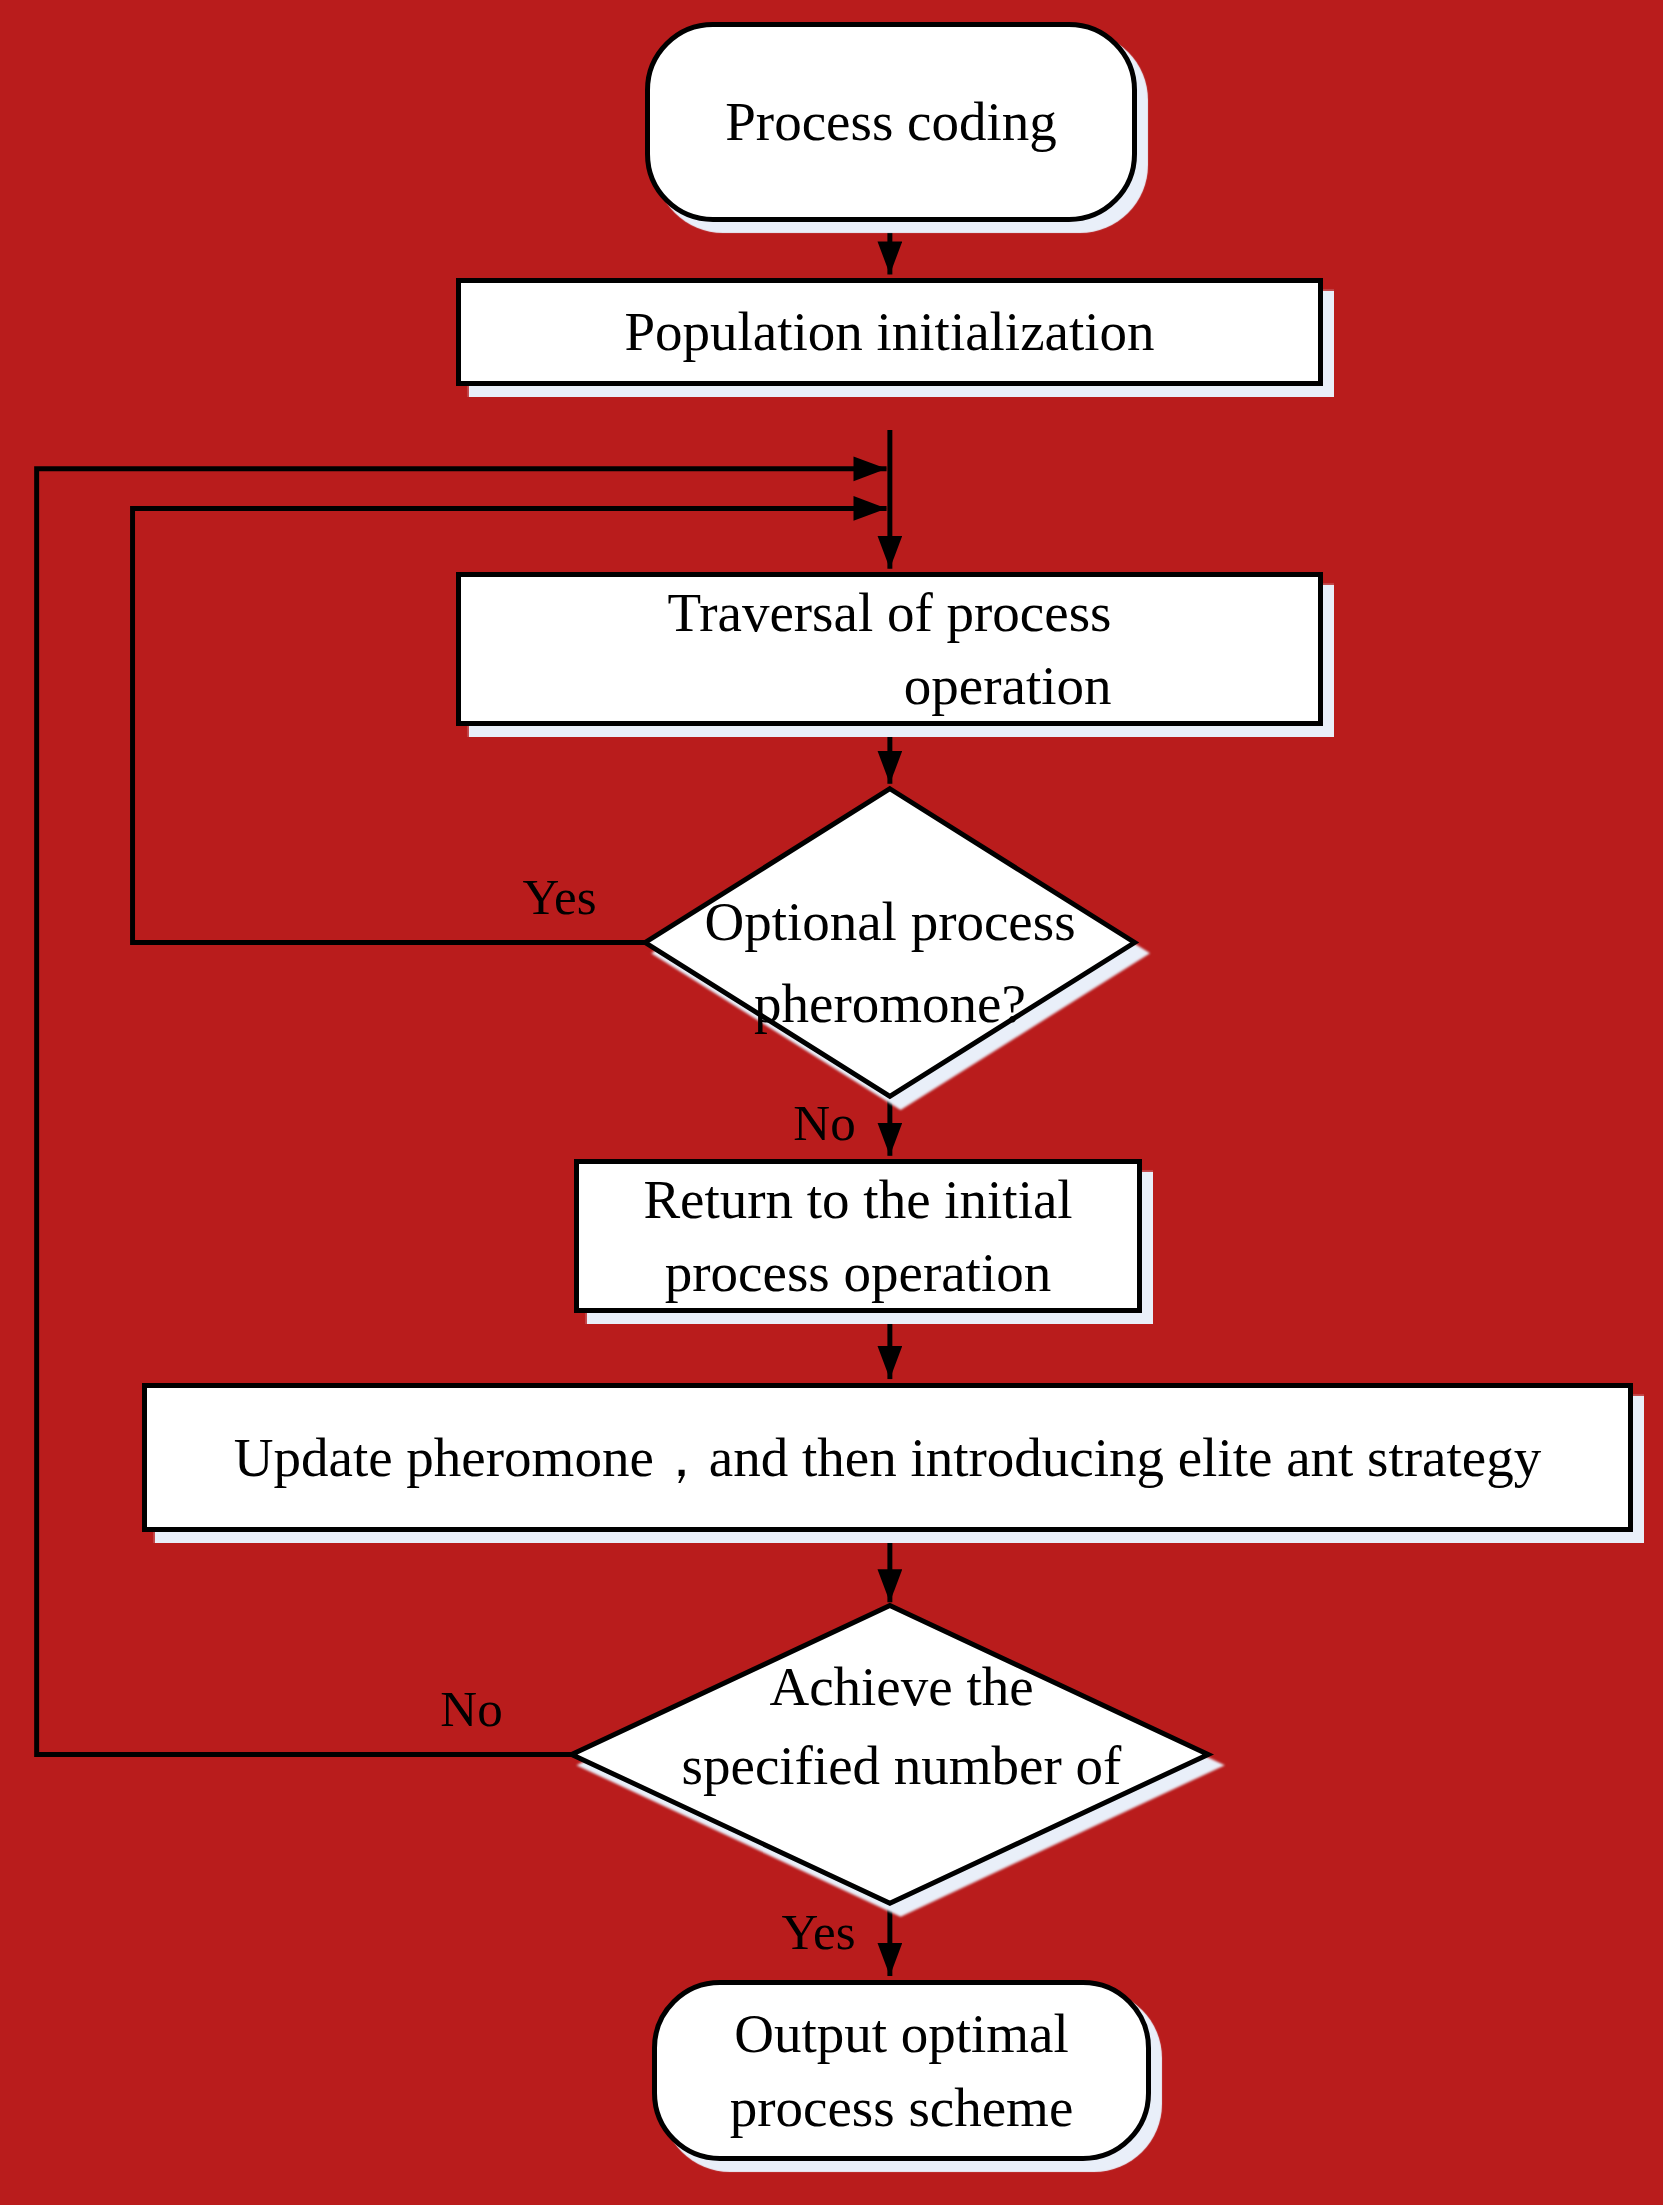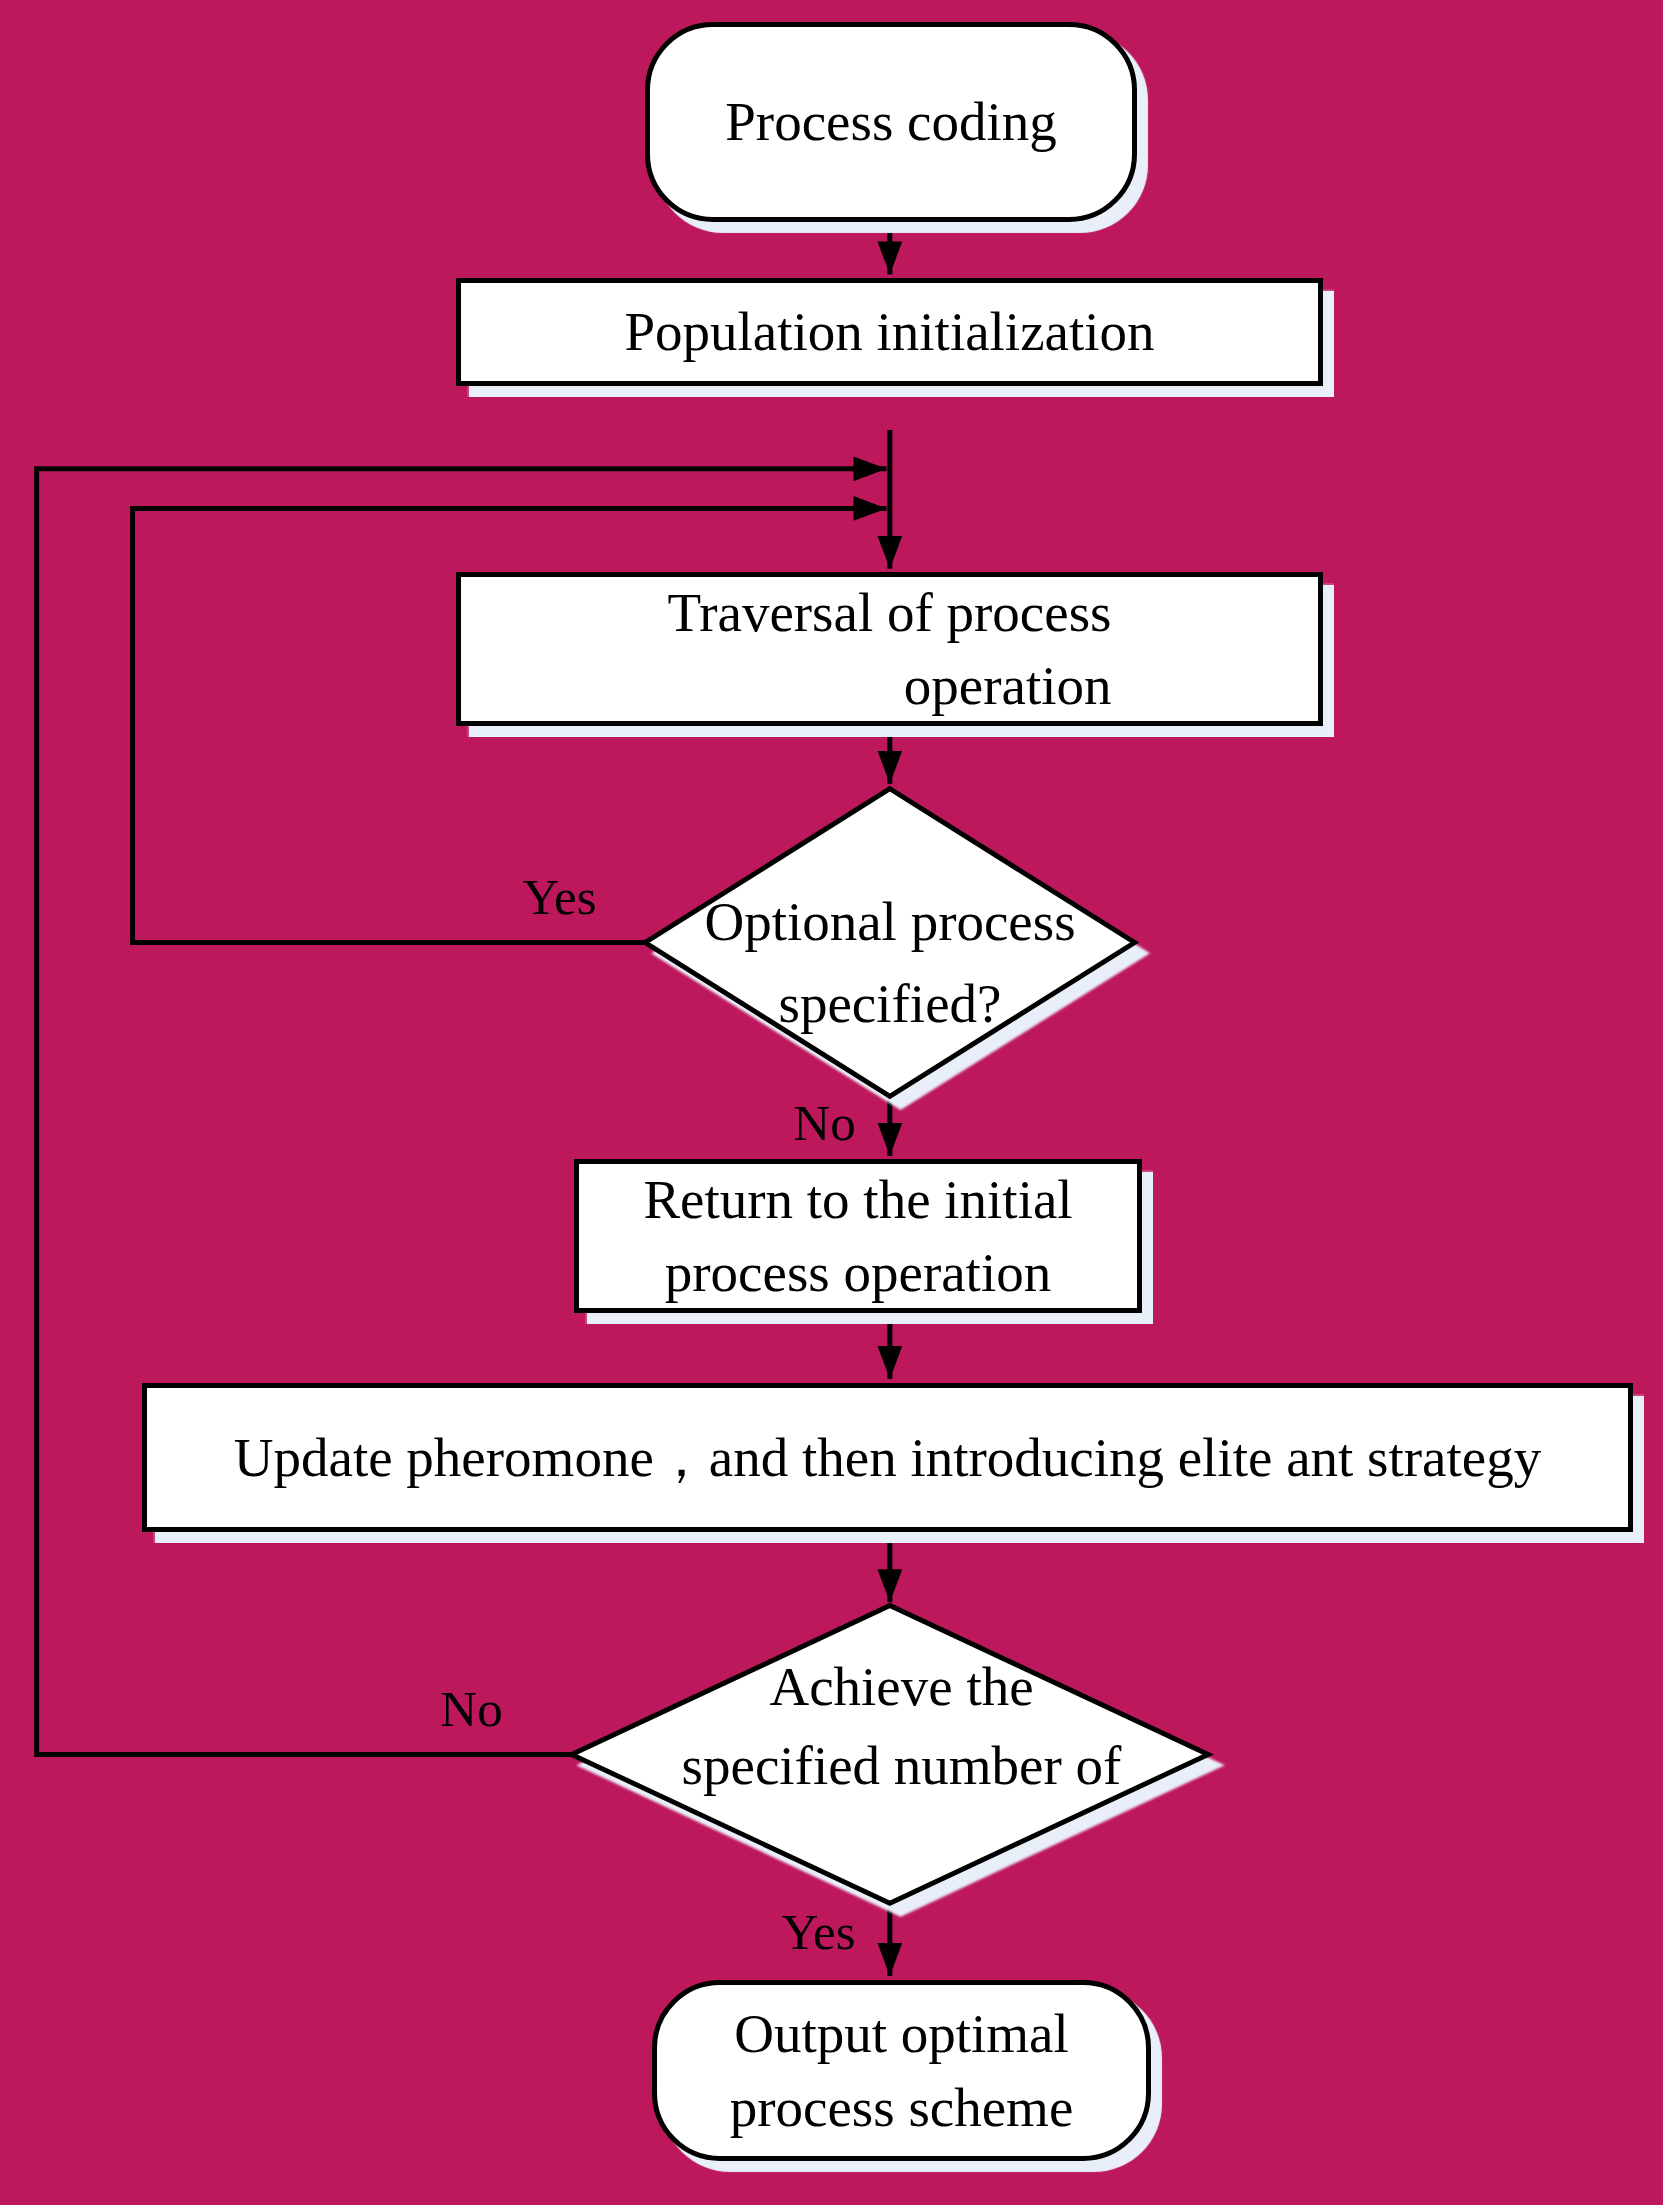--- a/index.html
+++ b/index.html
@@ -1,17 +1,17 @@
 <!DOCTYPE html>
 <html style="font-size:13.2px"><head>
 <meta charset="utf-8">
 <style>
   html,body{margin:0;padding:0;background:#ffffff;}
   .canvas{
-    position:relative;width:1664px;height:2205px;background:#be185d;
+    position:relative;width:1664px;height:2205px;background:#b91c1c;
     font-family:"Liberation Serif","DejaVu Serif",serif;color:#000;overflow:hidden;
   }
   svg.wires{position:absolute;left:0;top:0;width:1664px;height:2205px;}
   .diamond{filter:drop-shadow(13px 13px 1px #e9eff9);}
   .node{
     position:absolute;box-sizing:border-box;background:#ffffff;border:5.8px solid #000;
     display:flex;align-items:center;justify-content:center;text-align:center;
     font-size:55px;line-height:1.33;box-shadow:10.7px 10.7px 0.8px #e9eff9;
   }
   .rounded{border-radius:68px;}
@@ -69,21 +69,21 @@
 
   <div class="node" id="n-trav">
     <div>
       <div>Traversal of process</div>
       <div>operation</div>
     </div>
   </div>
 
   <div class="dtext" id="t-d1">
     <div>Optional process</div>
-    <div>specified?</div>
+    <div>pheromone?</div>
   </div>
 
   <div class="blabel" id="l-yes1">Yes</div>
   <div class="blabel" id="l-no1">No</div>
 
   <div class="node" id="n-return">
     <div>
       <div>Return to the initial</div>
       <div>process operation</div>
     </div>

